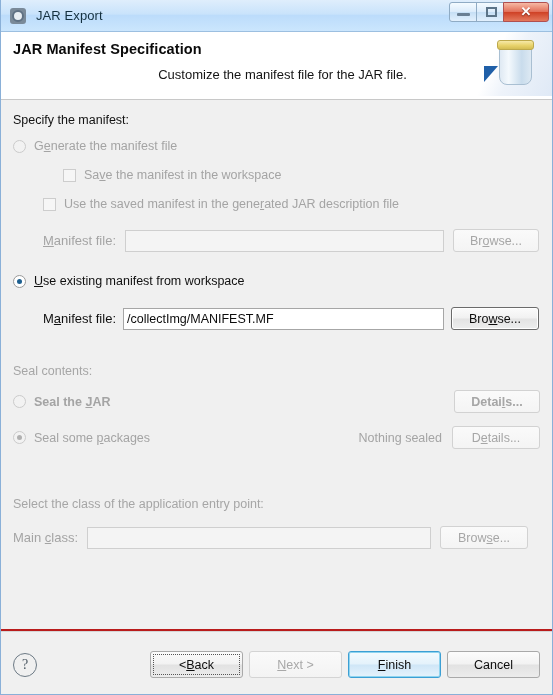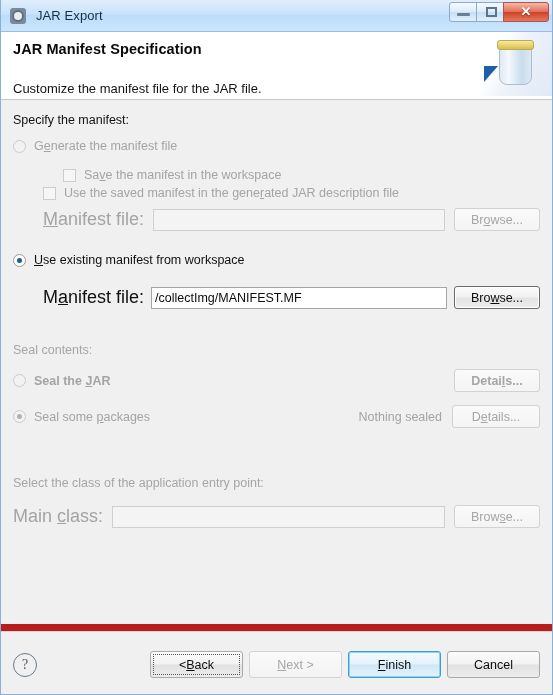--- a/index.html
+++ b/index.html
@@ -123,23 +123,24 @@
     padding: 9px 0 0 12px;
     overflow: hidden;
   }
   .header-title {
     font-size: 14.5px;
     font-weight: bold;
     color: #0a0a0a;
     letter-spacing: .1px;
   }
   .header-sub {
-    margin-top: 24px;
+    margin-top: 10px;
     font-size: 13px;
     color: #141414;
+    text-align: center;
   }
   .header-art {
     position: absolute;
     right: 0;
     top: 0;
     width: 86px;
     height: 64px;
   }
   .art-bg {
     position: absolute;
@@ -177,21 +178,21 @@
     border-bottom: 16px solid transparent;
   }
 
   
   .body {
     position: relative;
     height: 531px;
     background: #f0f0f0;
     box-sizing: border-box;
     padding: 13px 12px 0 12px;
-    border-bottom: 7px solid #b91c1c;
+    border-bottom: 2px solid #b91c1c;
   }
 
   .group-label {
     font-size: 12.5px;
     color: #121212;
     margin-bottom: 12px;
   }
   .group-label.disabled { color: #a6a6a6; }
 
   .row {
@@ -239,21 +240,21 @@
   .ctl-label {
     font-size: 12.5px;
     color: #101010;
     margin-left: 8px;
     white-space: nowrap;
   }
   .ctl-label.disabled { color: #a4a4a4; }
   .mn { text-decoration: underline; }
 
   .field-label {
-    font-size: 18px;
+    font-size: 13px;
     color: #101010;
     white-space: nowrap;
   }
   .field-label.disabled { color: #a4a4a4; }
 
   .textfield {
     height: 22px;
     box-sizing: border-box;
     background: #ffffff;
     border: 1px solid #a6a6a6;
@@ -407,26 +408,26 @@
 
   <div class="body">
 
     <div class="group-label">Specify the manifest:</div>
 
     <div class="row" style="margin-bottom:15px;">
       <div class="radio disabled"></div>
       <div class="ctl-label disabled"><span>G</span><span class="mn">e</span><span>nerate the manifest file</span></div>
     </div>
 
-    <div class="row indent2" style="margin-bottom:4px;padding-left:20px;">
+    <div class="row indent2" style="margin-bottom:15px;padding-left:20px;">
       <div class="checkbox disabled"></div>
       <div class="ctl-label disabled"><span>Sa</span><span class="mn">v</span><span>e the manifest in the workspace</span></div>
     </div>
 
-    <div class="row indent2" style="margin-bottom:8px;">
+    <div class="row indent2" style="margin-bottom:18px;">
       <div class="checkbox disabled"></div>
       <div class="ctl-label disabled"><span>Use the saved manifest in the gene</span><span class="mn">r</span><span>ated JAR description file</span></div>
     </div>
 
     <div class="row indent2" style="margin-bottom:22px;">
       <div class="field-label disabled"><span></span><span class="mn">M</span><span>anifest file:</span></div>
       <div class="textfield disabled" style="width:319px;margin-left:9px;"></div>
       <div class="btn disabled" style="width:67px;margin-left:9px;">
           <span>Br</span>
           <span class="mn">o</span>

